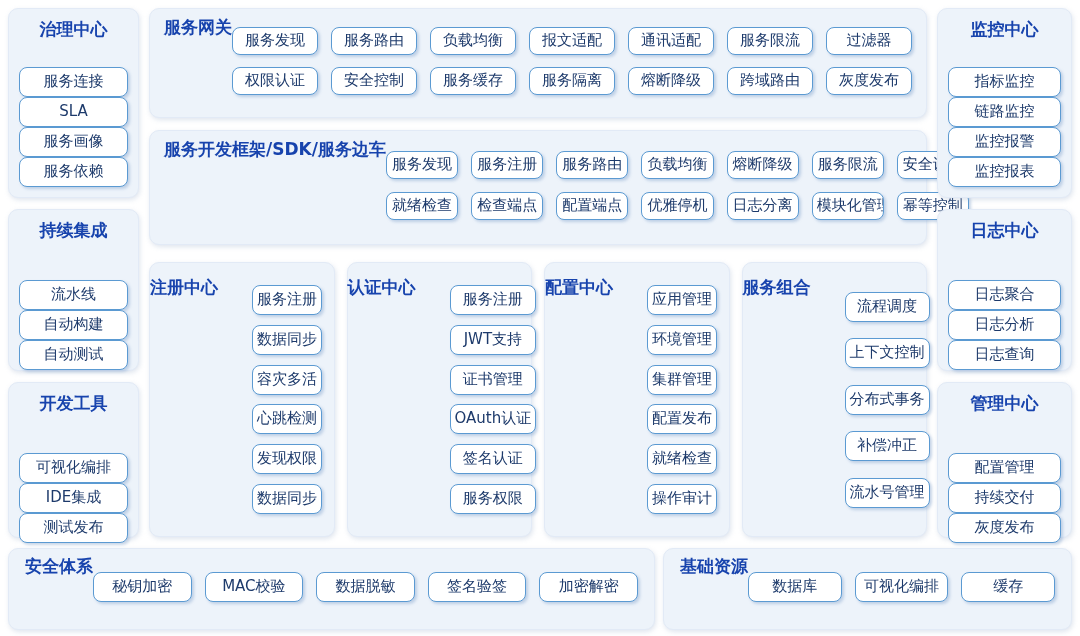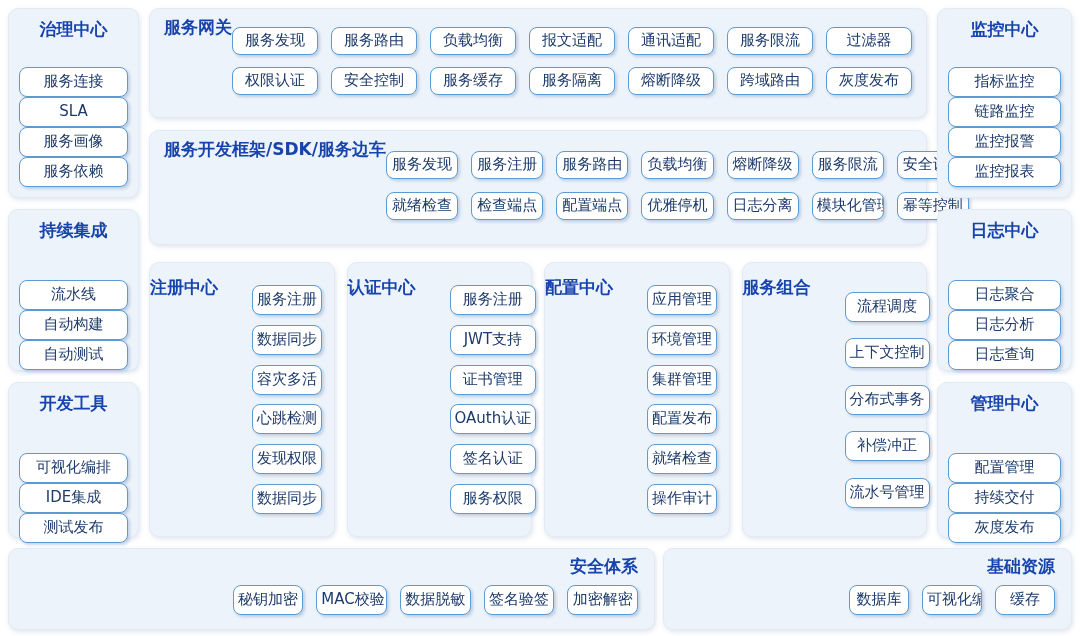--- a/index.html
+++ b/index.html
@@ -64,21 +64,21 @@
   .center-row { height:275px; display:flex; gap:12px; }
   .center-panel { flex:1; display:flex; flex-direction:row; padding:12px 0 12px 0; min-width:0; }
   .center-panel .panel-title { margin-bottom:4px; }
   .center-panel .chip-col {
     flex:1; display:flex; flex-direction:column;
     justify-content:space-evenly; padding:0 34px;
   }
 
   
   .bottom { margin-top:10px; height:82px; display:flex; gap:8px; }
-  .bottom-panel { display:flex; flex-direction:column; padding:5px 16px 10px 16px;align-items:flex-end; }
+  .bottom-panel { display:flex; flex-direction:row; padding:5px 16px 10px 16px; }
   .bottom-panel .panel-title { margin-bottom:2px; }
   .bottom-panel .chip-row { flex:1; align-items:center; }
   .bottom-panel .chip-row .chip { height:30px; line-height:27px; }
   .security { flex:0 0 647px; }
   .resources { flex:1; }
 </style>
 </head>
 <body>
 
 <div class="page">

